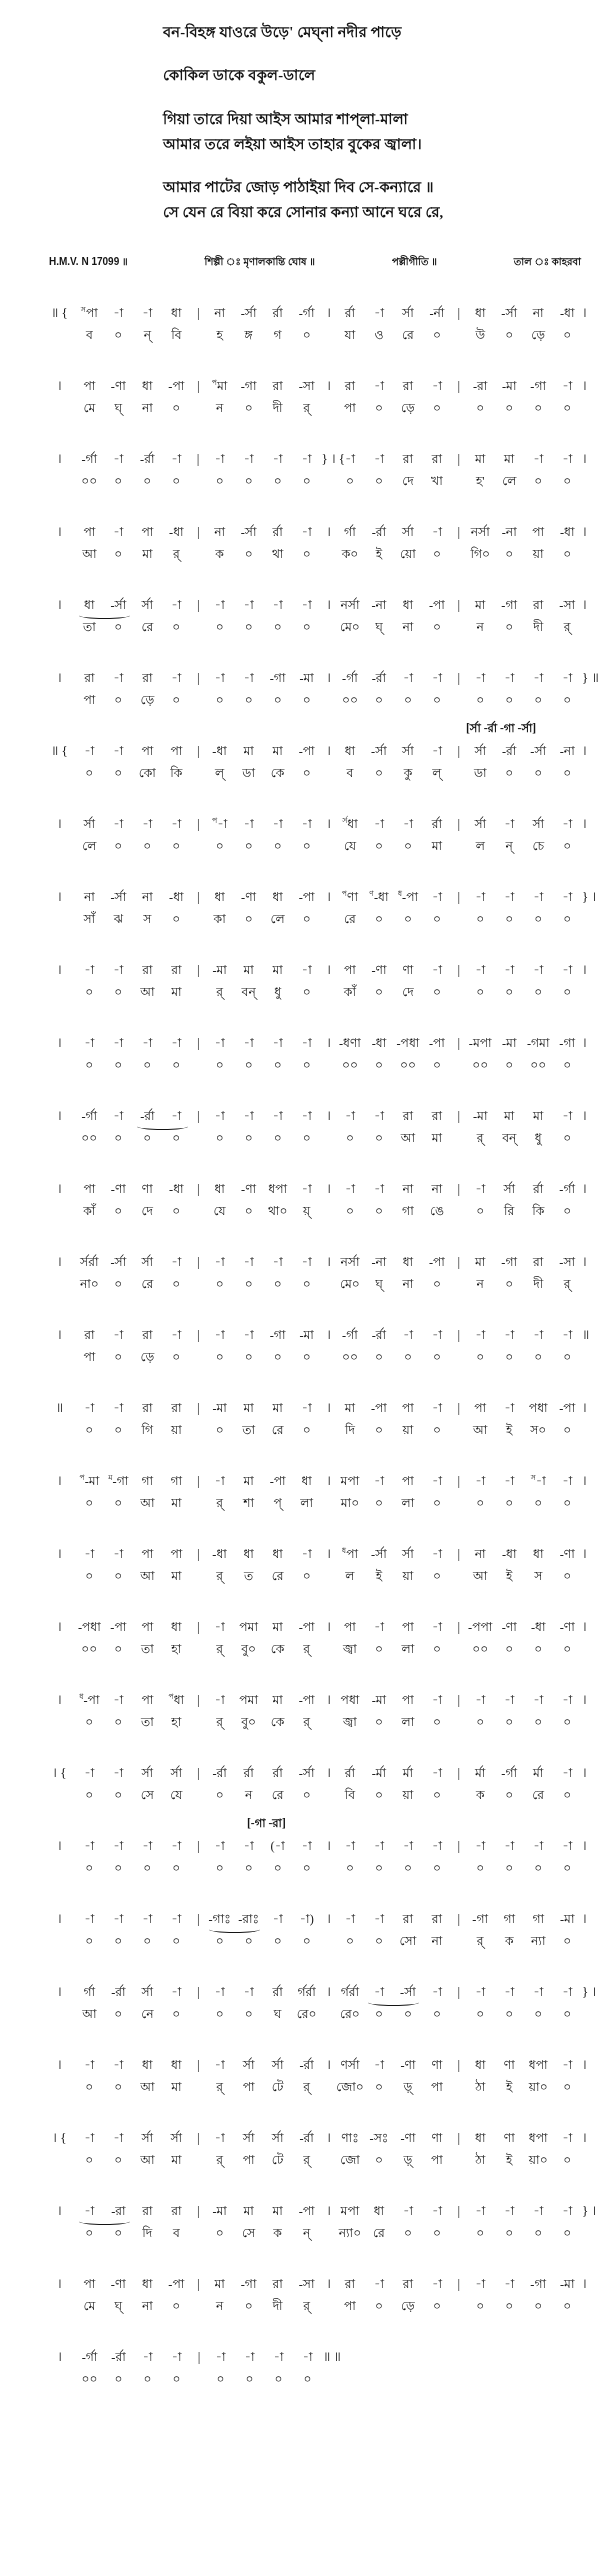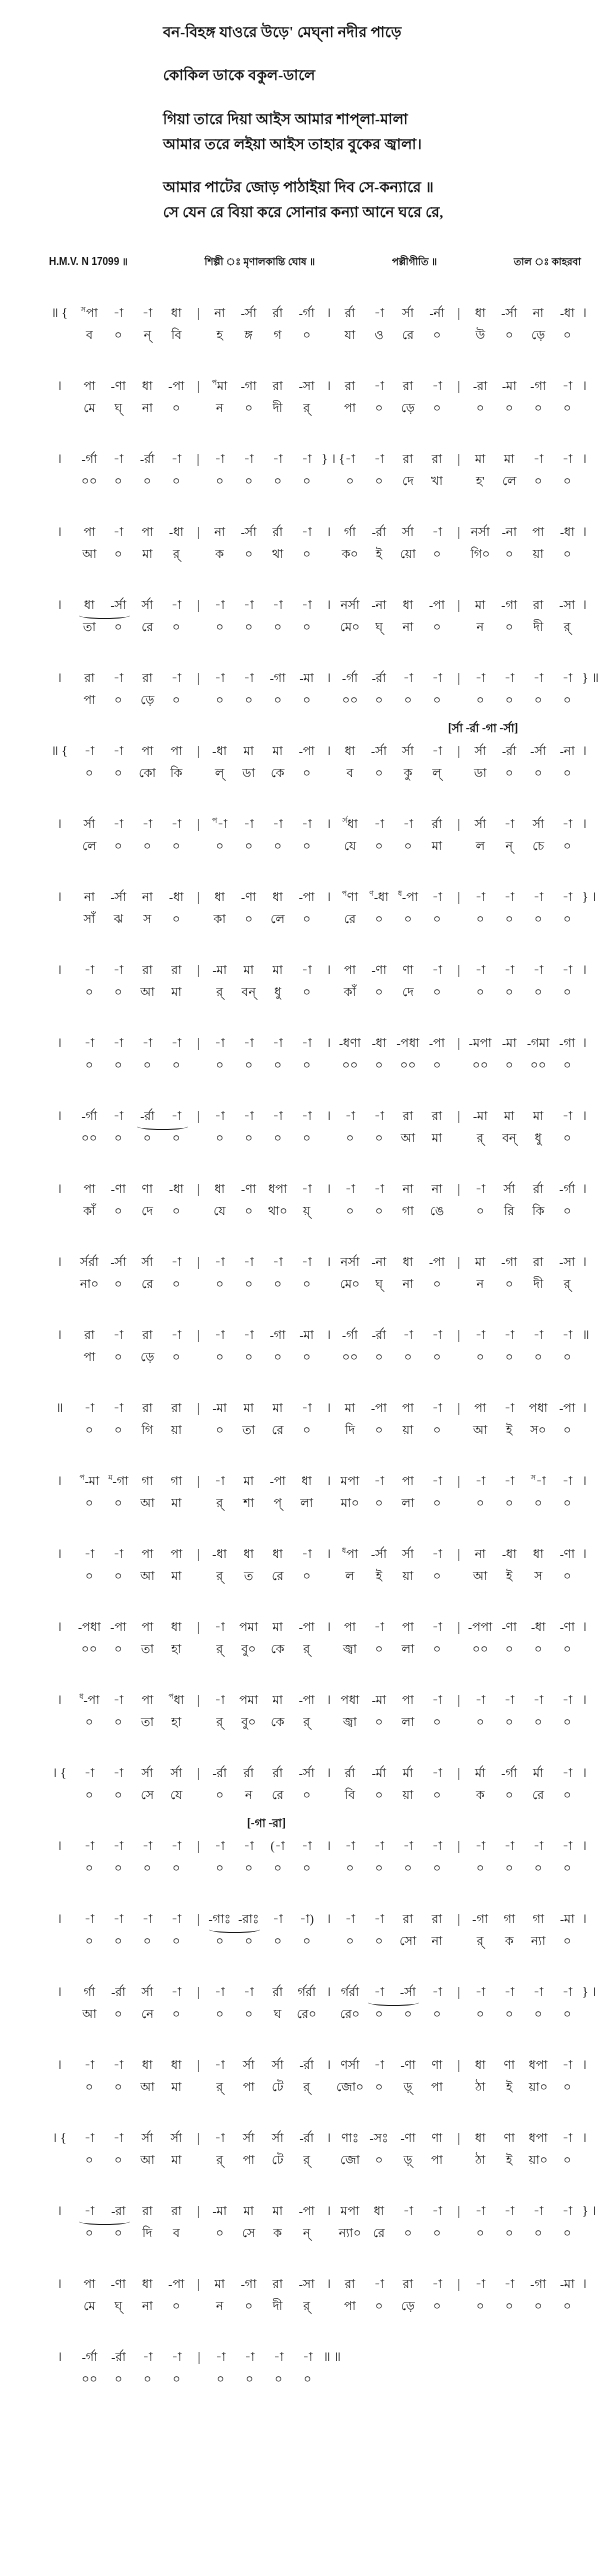--- a/index.html
+++ b/index.html
@@ -457,21 +457,21 @@
           <span class="sw-measure">
             <span class="sw-lyr">০</span>
             <span class="sw-lyr">০</span>
             <span class="sw-lyr">০</span>
             <span class="sw-lyr">০</span>
           </span>
           <span class="sw-sym sw-end"></span>
         </div>
       </div>
       <div class="sw-line">
-        <span class="sw-ann" style="left: 404px;">[র্সা -র্রা -গা -র্সা]</span>
+        <span class="sw-ann" style="left: 422px;">[র্সা -র্রা -গা -র্সা]</span>
         <div class="sw-row">
           <span class="sw-sym">॥ {</span>
           <span class="sw-measure">
             <span class="sw-note">-া</span>
             <span class="sw-note">-া</span>
             <span class="sw-note">পা</span>
             <span class="sw-note">পা</span>
           </span>
           <span class="sw-sym sw-bar">|</span>
           <span class="sw-measure">

